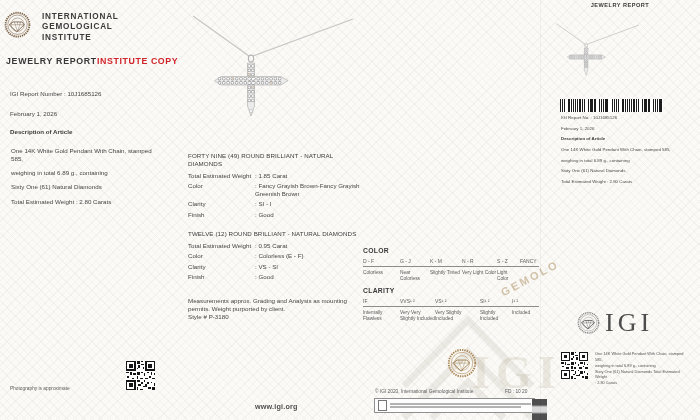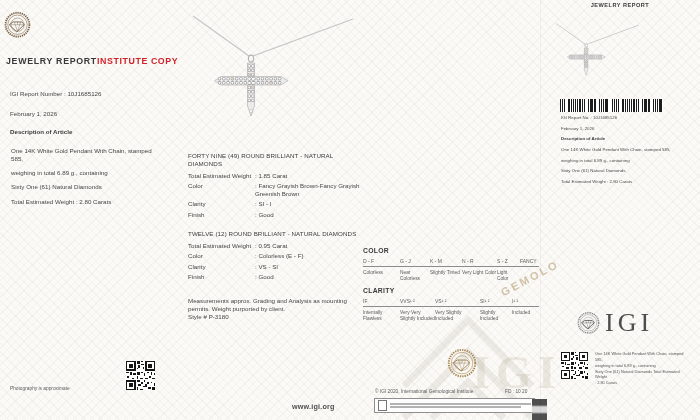--- a/index.html
+++ b/index.html
@@ -62,21 +62,21 @@
   .scale-descs{display:flex;font-size:4.8px;line-height:1.3;}
   .cw0{width:37px}.cw1{width:30px}.cw2{width:32px}.cw3{width:35px}.cw4{width:23px}.cw5{width:19px}
   .kw0{width:37px}.kw1{width:35px}.kw2{width:45px}.kw3{width:32px}.kw4{width:27px}
   .scale-codes span,.scale-descs span{flex:none;}
 
   .gold-seal{left:447px;top:346px;}
 
   
   .photo-note{left:10px;top:386px;font-size:4.8px;color:#5c5c5c;}
   .qr-main{left:126px;top:361px;width:29px;height:29px;}
-  .website{left:255px;top:402px;font-size:7.2px;font-weight:bold;color:#4f4f4f;letter-spacing:.2px;margin-left:37px;}
+  .website{left:255px;top:402px;font-size:7.2px;font-weight:bold;color:#4f4f4f;letter-spacing:.2px;}
   .copyright{left:375px;top:389px;font-size:4.8px;color:#5c5c5c;}
   .fd-code{left:505px;top:389px;font-size:4.8px;color:#5c5c5c;}
   .disc-box{left:374px;top:398px;width:161px;height:15px;border:1px solid #8f8f8f;
     background:#fdfdfd;display:flex;align-items:center;padding:0 3px;gap:3px;box-sizing:border-box;}
   .disc-icon{width:7px;height:9px;border:1px solid #777;background:#fff;flex:none;}
   .disc-lines{flex:1;}
   .disc-lines .b{height:1.6px;background:#b2b2b2;margin:1.4px 0;}
   .disc-lines .b2{width:93%;}
   .scan-mark{left:532px;top:399px;width:15px;height:21px;
     background:linear-gradient(#4f4f4f 0 28%, #d9d9d9 38% 62%, #4f4f4f 72% 100%);}
@@ -115,20 +115,25 @@
   </svg>
 
   <svg class="abs z brand-seal" width="27" height="31" viewBox="0 0 34 38">
     <circle cx="17" cy="18" r="15" fill="none" stroke="#7c6246" stroke-width="2.4" stroke-dasharray="1.6 1.1"></circle>
     <circle cx="17" cy="18" r="12.2" fill="none" stroke="#7c6246" stroke-width="0.7"></circle>
     <circle cx="17" cy="18" r="8.4" fill="none" stroke="#7c6246" stroke-width="0.6"></circle>
     <path d="M11.5 14.5 h11 l3 3.5 -9.5 9 -9.5 -9 z" fill="none" stroke="#6d543a" stroke-width="1"></path>
     <path d="M8.5 18 h17 M17 14.5 v3.5 M13 14.5 l4 12 4 -12" fill="none" stroke="#6d543a" stroke-width="0.5"></path>
   </svg>
 
+  <div class="abs z org-name">
+    <div>INTERNATIONAL</div>
+    <div>GEMOLOGICAL</div>
+    <div>INSTITUTE</div>
+  </div>
 
   <div class="abs z title">JEWELRY REPORT</div>
   <div class="abs z electronic">INSTITUTE COPY</div>
 
   <div class="abs z report-number">IGI Report Number : 10J1685126</div>
   <div class="abs z date">February 1, 2026</div>
   <div class="abs z desc-heading">Description of Article</div>
 
   <div class="abs z desc-block">
     <div class="dl">One 14K White Gold Pendant With Chain, stamped 585,</div>

